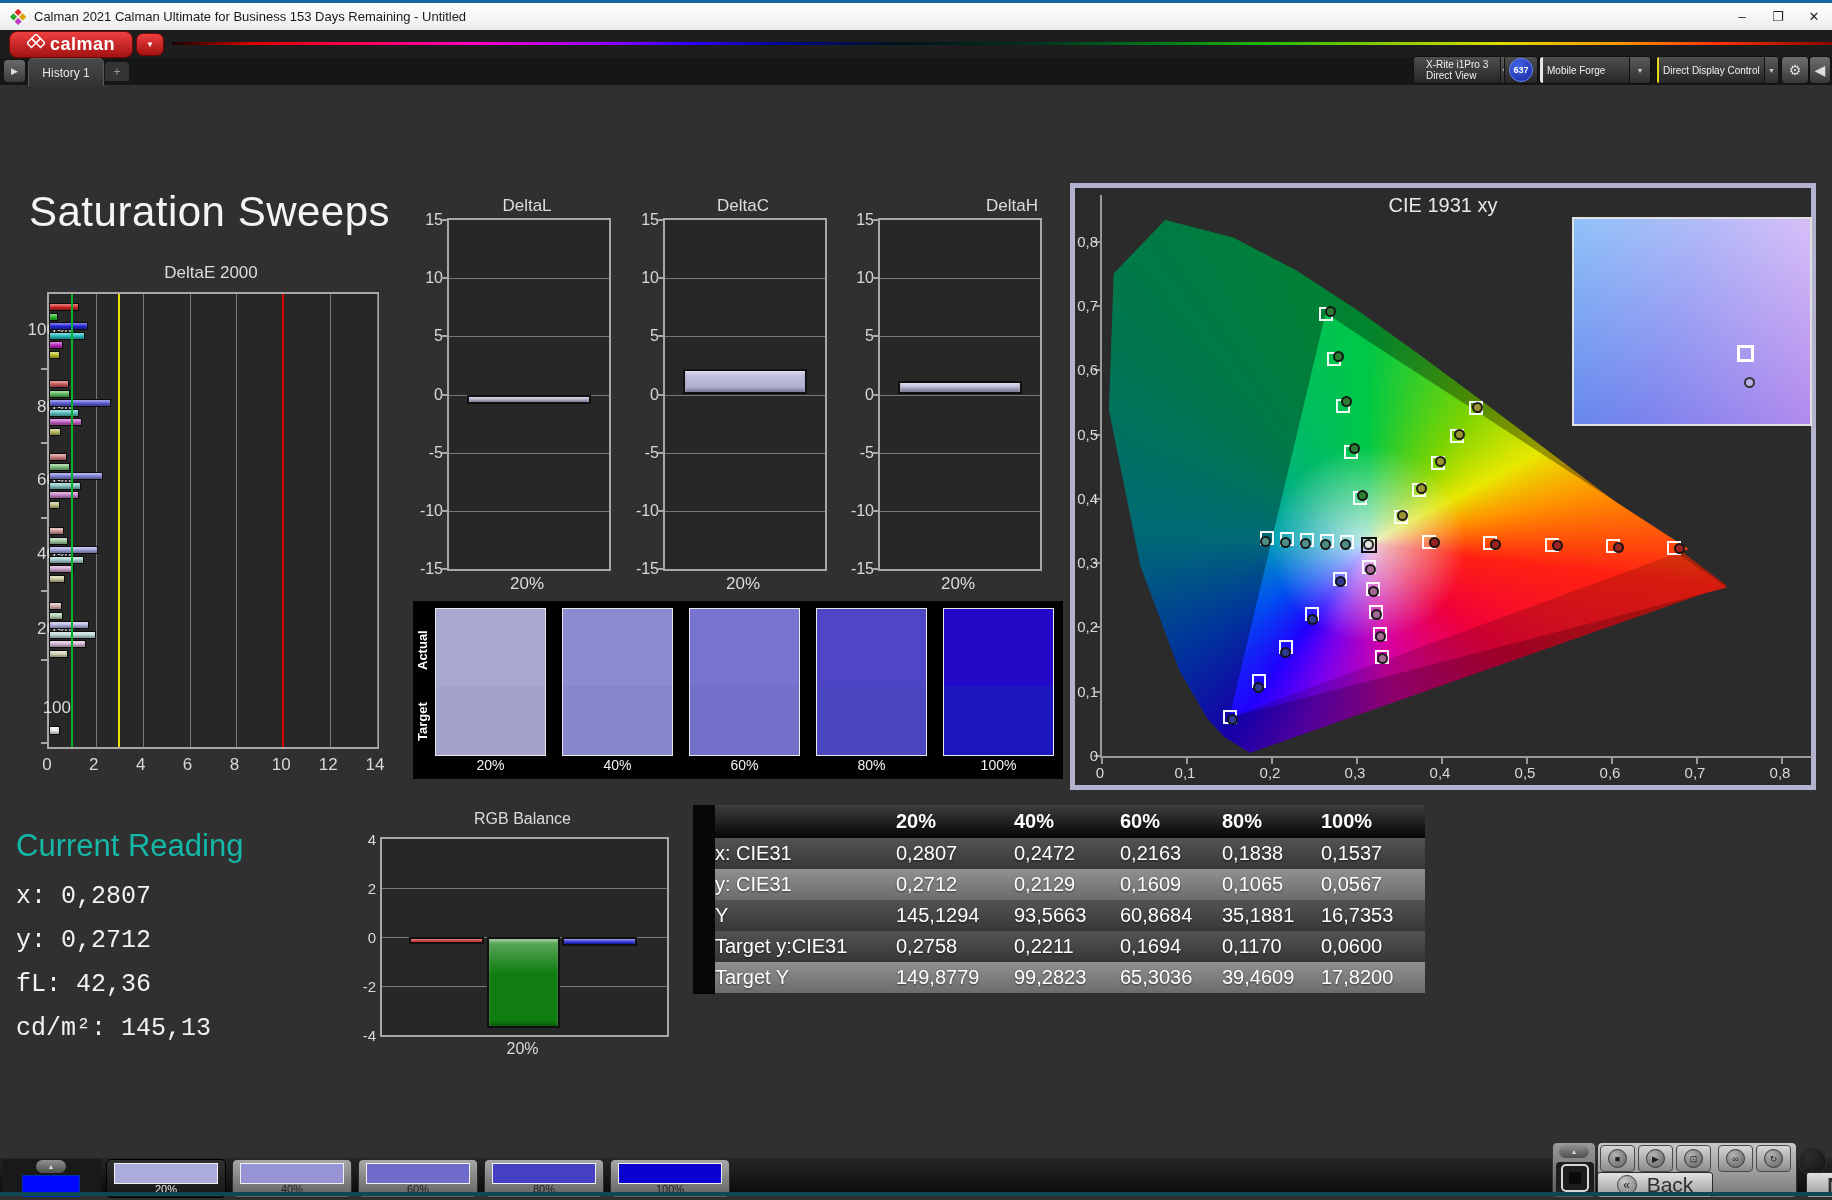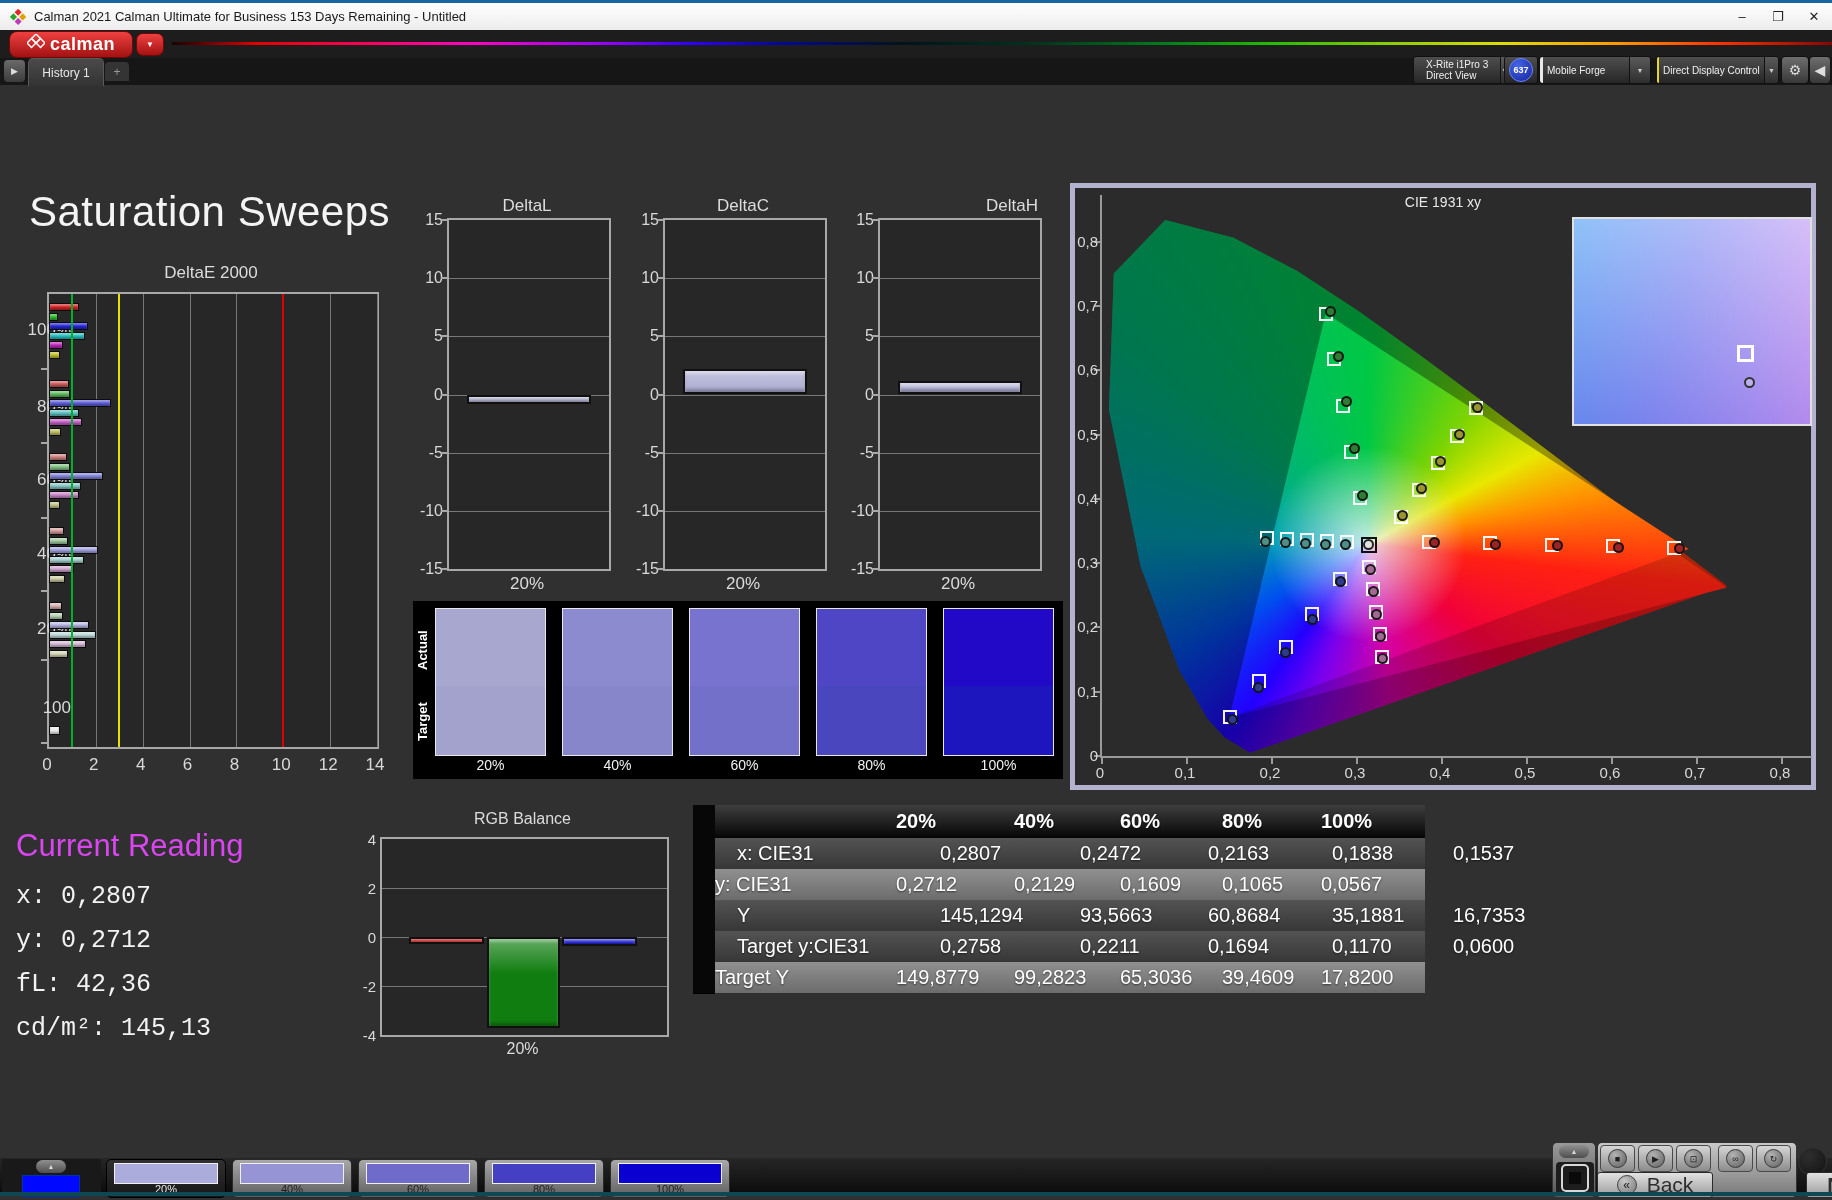--- a/index.html
+++ b/index.html
@@ -65,21 +65,21 @@
   
   .swpanel{position:absolute;left:413px;top:601px;width:650px;height:178px;background:#000;}
   .swrot{position:absolute;left:2px;width:16px;color:#fff;font-size:13px;font-weight:bold;
          writing-mode:vertical-rl;transform:rotate(180deg);text-align:center;}
   .swcol{position:absolute;top:7px;width:111px;height:148px;border:1px solid #e8e8e8;box-sizing:border-box;}
   .swhalf{position:absolute;left:0;right:0;}
   .swlab{position:absolute;top:156px;width:111px;text-align:center;color:#f2f2f2;font-size:14px;}
   
   .ciepanel{position:absolute;left:1070px;top:183px;width:746px;height:607px;background:#2b2b2b;
             border:5px solid #b3b3cf;box-sizing:border-box;}
-  .cietitle{position:absolute;top:6px;left:0;right:0;text-align:center;font-size:14px;color:#e8e8e8;}
+  .cietitle{position:absolute;top:6px;left:0;right:0;text-align:center;font-size:20px;color:#e8e8e8;}
   .cieplot{position:absolute;left:25px;top:7px;width:710px;height:561px;border-left:2px solid #9a9a9a;border-bottom:2px solid #9a9a9a;}
   .cie-fill{position:absolute;left:0;top:0;width:710px;height:561px;
     background:
       radial-gradient(circle 130px at 37.5% 62.2%, rgba(235,245,255,.85), rgba(235,245,255,0) 75%),
       conic-gradient(from 0deg at 37.5% 62.2%,
         #00c845 0deg,#7ed400 38deg,#e8e800 62deg,#ff9000 78deg,#ff2012 97deg,
         #f0003c 130deg,#d400a8 172deg,#7700ee 200deg,#2200ff 216deg,#0050ee 240deg,
         #00a0b4 272deg,#00b478 310deg,#00c845 360deg);}
   .ciedim{position:absolute;inset:0;background:rgba(0,0,0,.34);}
   .ciedim2{position:absolute;inset:0;background:rgba(0,0,0,.16);}
@@ -90,27 +90,27 @@
   .cie-sq{position:absolute;width:14px;height:14px;border:2px solid rgba(255,255,255,.95);box-sizing:border-box;z-index:5;}
   .cie-ci{position:absolute;width:11px;height:11px;border-radius:50%;border:2px solid rgba(15,15,15,.9);box-sizing:border-box;z-index:6;}
   .inset{position:absolute;left:497px;top:29px;width:240px;height:209px;border:2px solid #e0e0e0;box-sizing:border-box;
     background:
       linear-gradient(to bottom, rgba(255,255,255,.28), rgba(55,55,215,.28)),
       linear-gradient(105deg, #64aaf5 0%, #96a0f5 45%, #e1aaf5 100%);}
   .inset-sq{position:absolute;left:163px;top:126px;width:17px;height:17px;border:3px solid #fff;box-sizing:border-box;}
   .inset-ci{position:absolute;left:170px;top:158px;width:11px;height:11px;border-radius:50%;border:2px solid #333;
             box-sizing:border-box;background:rgba(210,210,235,.5);}
   
-  .curtitle{position:absolute;left:16px;top:828px;font-size:31px;color:#d946ef;}
+  .curtitle{position:absolute;left:16px;top:828px;font-size:31px;color:#14b8a6;}
   .curline{position:absolute;left:16px;font-size:25px;color:#f2f2f2;font-family:Liberation Mono, monospace;}
   
   .rtable{position:absolute;left:693px;top:805px;width:732px;}
   .trow{display:grid;grid-template-columns:22px 181px 118px 106px 102px 99px 104px;height:31px;align-items:center;}
   .trow.thead{height:33px;background:linear-gradient(#3e3e3e,#050505);}
-  .trow.dark{background:linear-gradient(#535353,#373737);gap:22px;}
+  .trow.dark{background:linear-gradient(#535353,#373737);}
   .trow.light{background:linear-gradient(#909090,#6c6c6c);}
   .tcell{color:#fff;font-size:20px;text-shadow:0 1px 2px rgba(0,0,0,.55);white-space:nowrap;}
   .tgut{height:100%;background:#070707;border-bottom:1px solid #000;}
   .thead .tcell{font-size:20px;}
   
   .bottombar{position:absolute;left:0;right:0;top:1158px;height:38px;background:linear-gradient(#262626,#0a0a0a);}
   .bbteal{position:absolute;left:0;right:0;bottom:0;height:4px;background:#0e4854;}
   .pickpanel{position:absolute;left:2px;top:1px;width:99px;height:36px;background:#191919;border-radius:3px;}
   .uparrow{position:absolute;width:30px;height:13px;border-radius:7px;background:linear-gradient(#909090,#4e4e4e);
            color:#d8d8d8;font-size:7px;display:flex;align-items:center;justify-content:center;}

